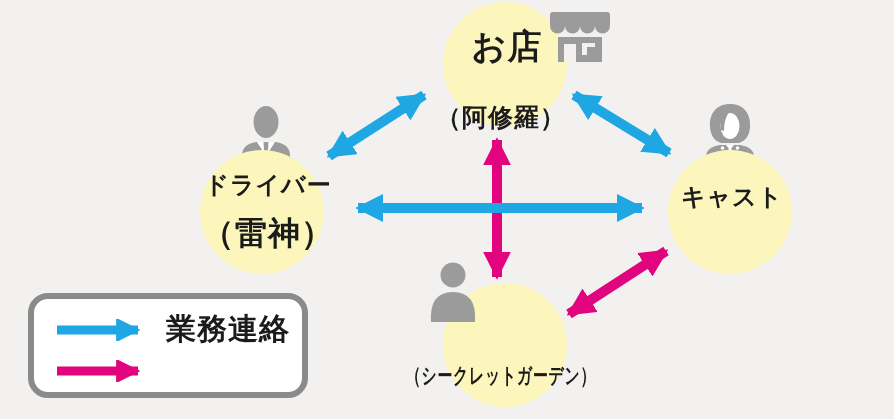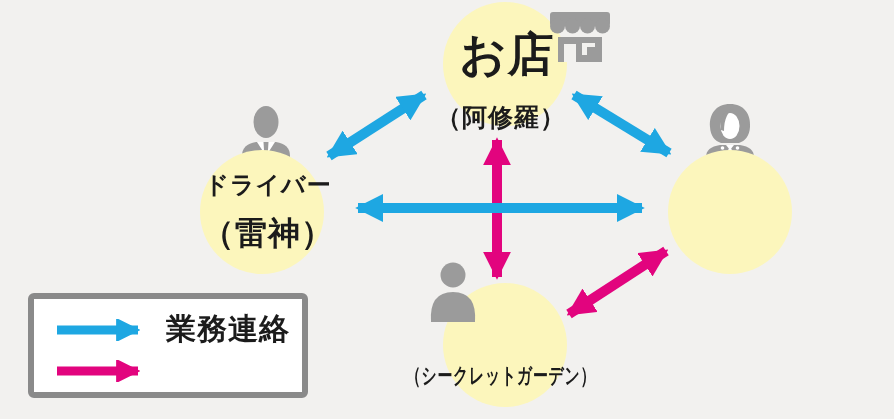--- a/index.html
+++ b/index.html
@@ -14,32 +14,32 @@
   #circle-customer{left:443px;top:283px;}
 
   .icon-back{position:absolute;z-index:0;}
   .icon-front{position:absolute;z-index:3;}
   #arrow-layer{position:absolute;left:0;top:0;z-index:2;}
 
   .node-title,.node-sub{position:absolute;z-index:4;color:var(--ink,#1b1b1b);
       font-weight:900;white-space:nowrap;letter-spacing:1px;}
   .node-title{font-size:24px;}
   .node-sub{font-size:32px;}
-  #t-shop    {left:507px;top:24px; font-size:46px;transform:translateX(-50%);}
+  #t-shop    {left:507px;top:24px; font-size:34px;transform:translateX(-50%);}
   #s-shop    {left:501px;top:69px; font-size:25px;transform:translateX(-50%);margin-top:32px;}
   #t-driver  {left:268px;top:169px;transform:translateX(-50%);}
   #s-driver  {left:268px;top:212px;transform:translateX(-50%);}
   #t-cast    {left:732px;top:181px;transform:translateX(-50%);}
   #s-cast    {left:728px;top:222px;transform:translateX(-50%);}
   #t-customer{left:505px;top:318px;transform:translateX(-50%);}
   #s-customer{left:501px;top:361px;font-size:22px;transform:translateX(-50%) scaleX(0.68);}
 
   #legend{position:absolute;left:28px;top:293px;width:280px;height:105px;
       box-sizing:border-box;background:#ffffff;border:6px solid var(--legendBorder,#8a8a8a);
-      border-radius:6px;z-index:5;display:flex;flex-direction:column;
+      border-radius:20px;z-index:5;display:flex;flex-direction:column;
       justify-content:space-evenly;padding-left:20px;}
   .legend-row{display:flex;align-items:center;gap:10px;}
   .legend-label{font-size:30px;font-weight:900;color:var(--ink,#1b1b1b);letter-spacing:1px;}
 </style>
 </head>
 <body>
 
 <div id="stage">
 
   <svg class="icon-back" style="left:240px;top:106px;" width="52" height="60" viewBox="0 0 52 60">
@@ -97,20 +97,21 @@
     <circle cx="25" cy="13" r="12.5" style="fill:var(--iconGray)"></circle>
     <path d="M3,60 Q1,30 25,30 Q49,30 47,60 Z" style="fill:var(--iconGray)"></path>
   </svg>
 
   <span class="node-title" id="t-shop">お店</span>
   <span class="node-sub" id="s-shop">（阿修羅）</span>
 
   <span class="node-title" id="t-driver">ドライバー</span>
   <span class="node-sub" id="s-driver">（雷神）</span>
 
+  <span class="node-title" id="t-cast">キャスト</span>
 
   <span class="node-sub" id="s-customer">（シークレットガーデン）</span>
 
   <div id="legend">
     <div class="legend-row">
       <svg width="102" height="22" viewBox="0 0 102 22">
         <defs>
           <marker id="lg-blue" viewBox="0 0 10 10" refX="9" refY="5" markerWidth="2.7" markerHeight="2.7" orient="auto">
             <path d="M0,0 L10,5 L0,10 Z" style="fill:var(--blue)"></path>
           </marker>

